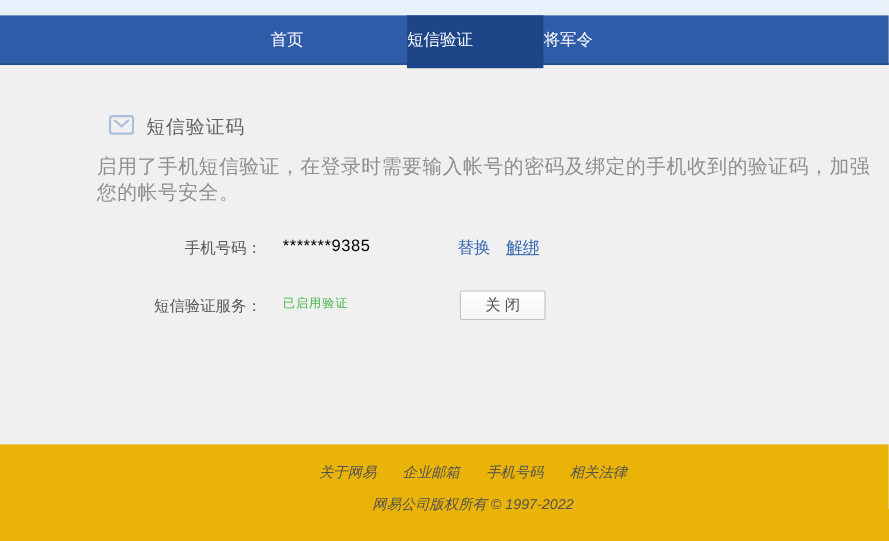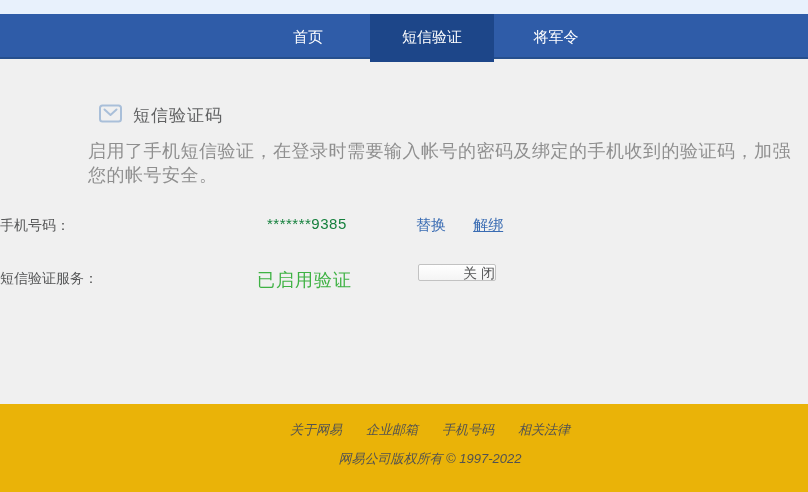--- a/index.html
+++ b/index.html
@@ -21,21 +21,21 @@
   .nav {
     position:relative;
     height:45px; width:100%;
     background:#2f5ca8;
     box-shadow: inset 0 -2px 0 #264f8d;
     z-index:1;
   }
   .tab {
     position:absolute; top:0;
     width:124px; height:45px;
-    line-height:45px; text-align:center;
+    line-height:45px; text-align:left;
     color:#ffffff; font-size:15px;
     cursor:pointer;
   }
   .tab-home { left:246px; }
   .tab-sms  { left:370px; }
   .tab-auth { left:494px; }
   .tab.active {
     height:48px;
     background:#1d4689;
     z-index:2;
@@ -54,51 +54,50 @@
   .env-icon { display:inline-flex; margin-right:11px; }
   .section-title {
     font-size:17px; color:#616263; letter-spacing:1px;
   }
   .desc {
     position:absolute; left:88px; top:80px;
     font-size:18px; color:#8f8f8f; letter-spacing:0.5px;
   }
   .field-label {
     position:absolute; left:0; width:238px;
-    text-align:left;
+    text-align:right;
     font-size:14px; color:#555657;
   }
   .label-phone   { top:158px; }
   .label-service { top:211px; }
   .value-phone {
     position:absolute; left:257px; top:156px;
-    font-size:15px; color:#15803d; letter-spacing:0.5px;margin-left:10px;
+    font-size:15px; color:#000000; letter-spacing:0.5px;
   }
   .action-links {
     position:absolute; left:416px; top:157px;
     font-size:15px;
   }
   .action-links a {
     color:#3a6cb3; text-decoration:none; cursor:pointer;
   }
-  .action-links a + a { margin-left:23px;text-decoration:underline; }
+  .action-links a + a { margin-left:10px;text-decoration:underline; }
   .status-enabled {
     position:absolute; left:257px; top:209px;
-    font-size:18px; color:#3fb244; letter-spacing:1px;
+    font-size:11px; color:#3fb244; letter-spacing:1px;
   }
   .close-btn {
     position:absolute; left:418px; top:205px;
-    width:78px; height:17px;
+    width:78px; height:27px;
     background:linear-gradient(#ffffff, #f4f4f4);
     border:1px solid #c2c2c2;
     border-radius:2px;
     font-family:inherit;
     font-size:14px; color:#555657;
     cursor:pointer;
-    text-align:right;
   }
 
   
   .footer {
     position:relative;
     width:100%; height:100px;
     background:#eab308;
     font-style:italic;
   }
   .footer-links {

